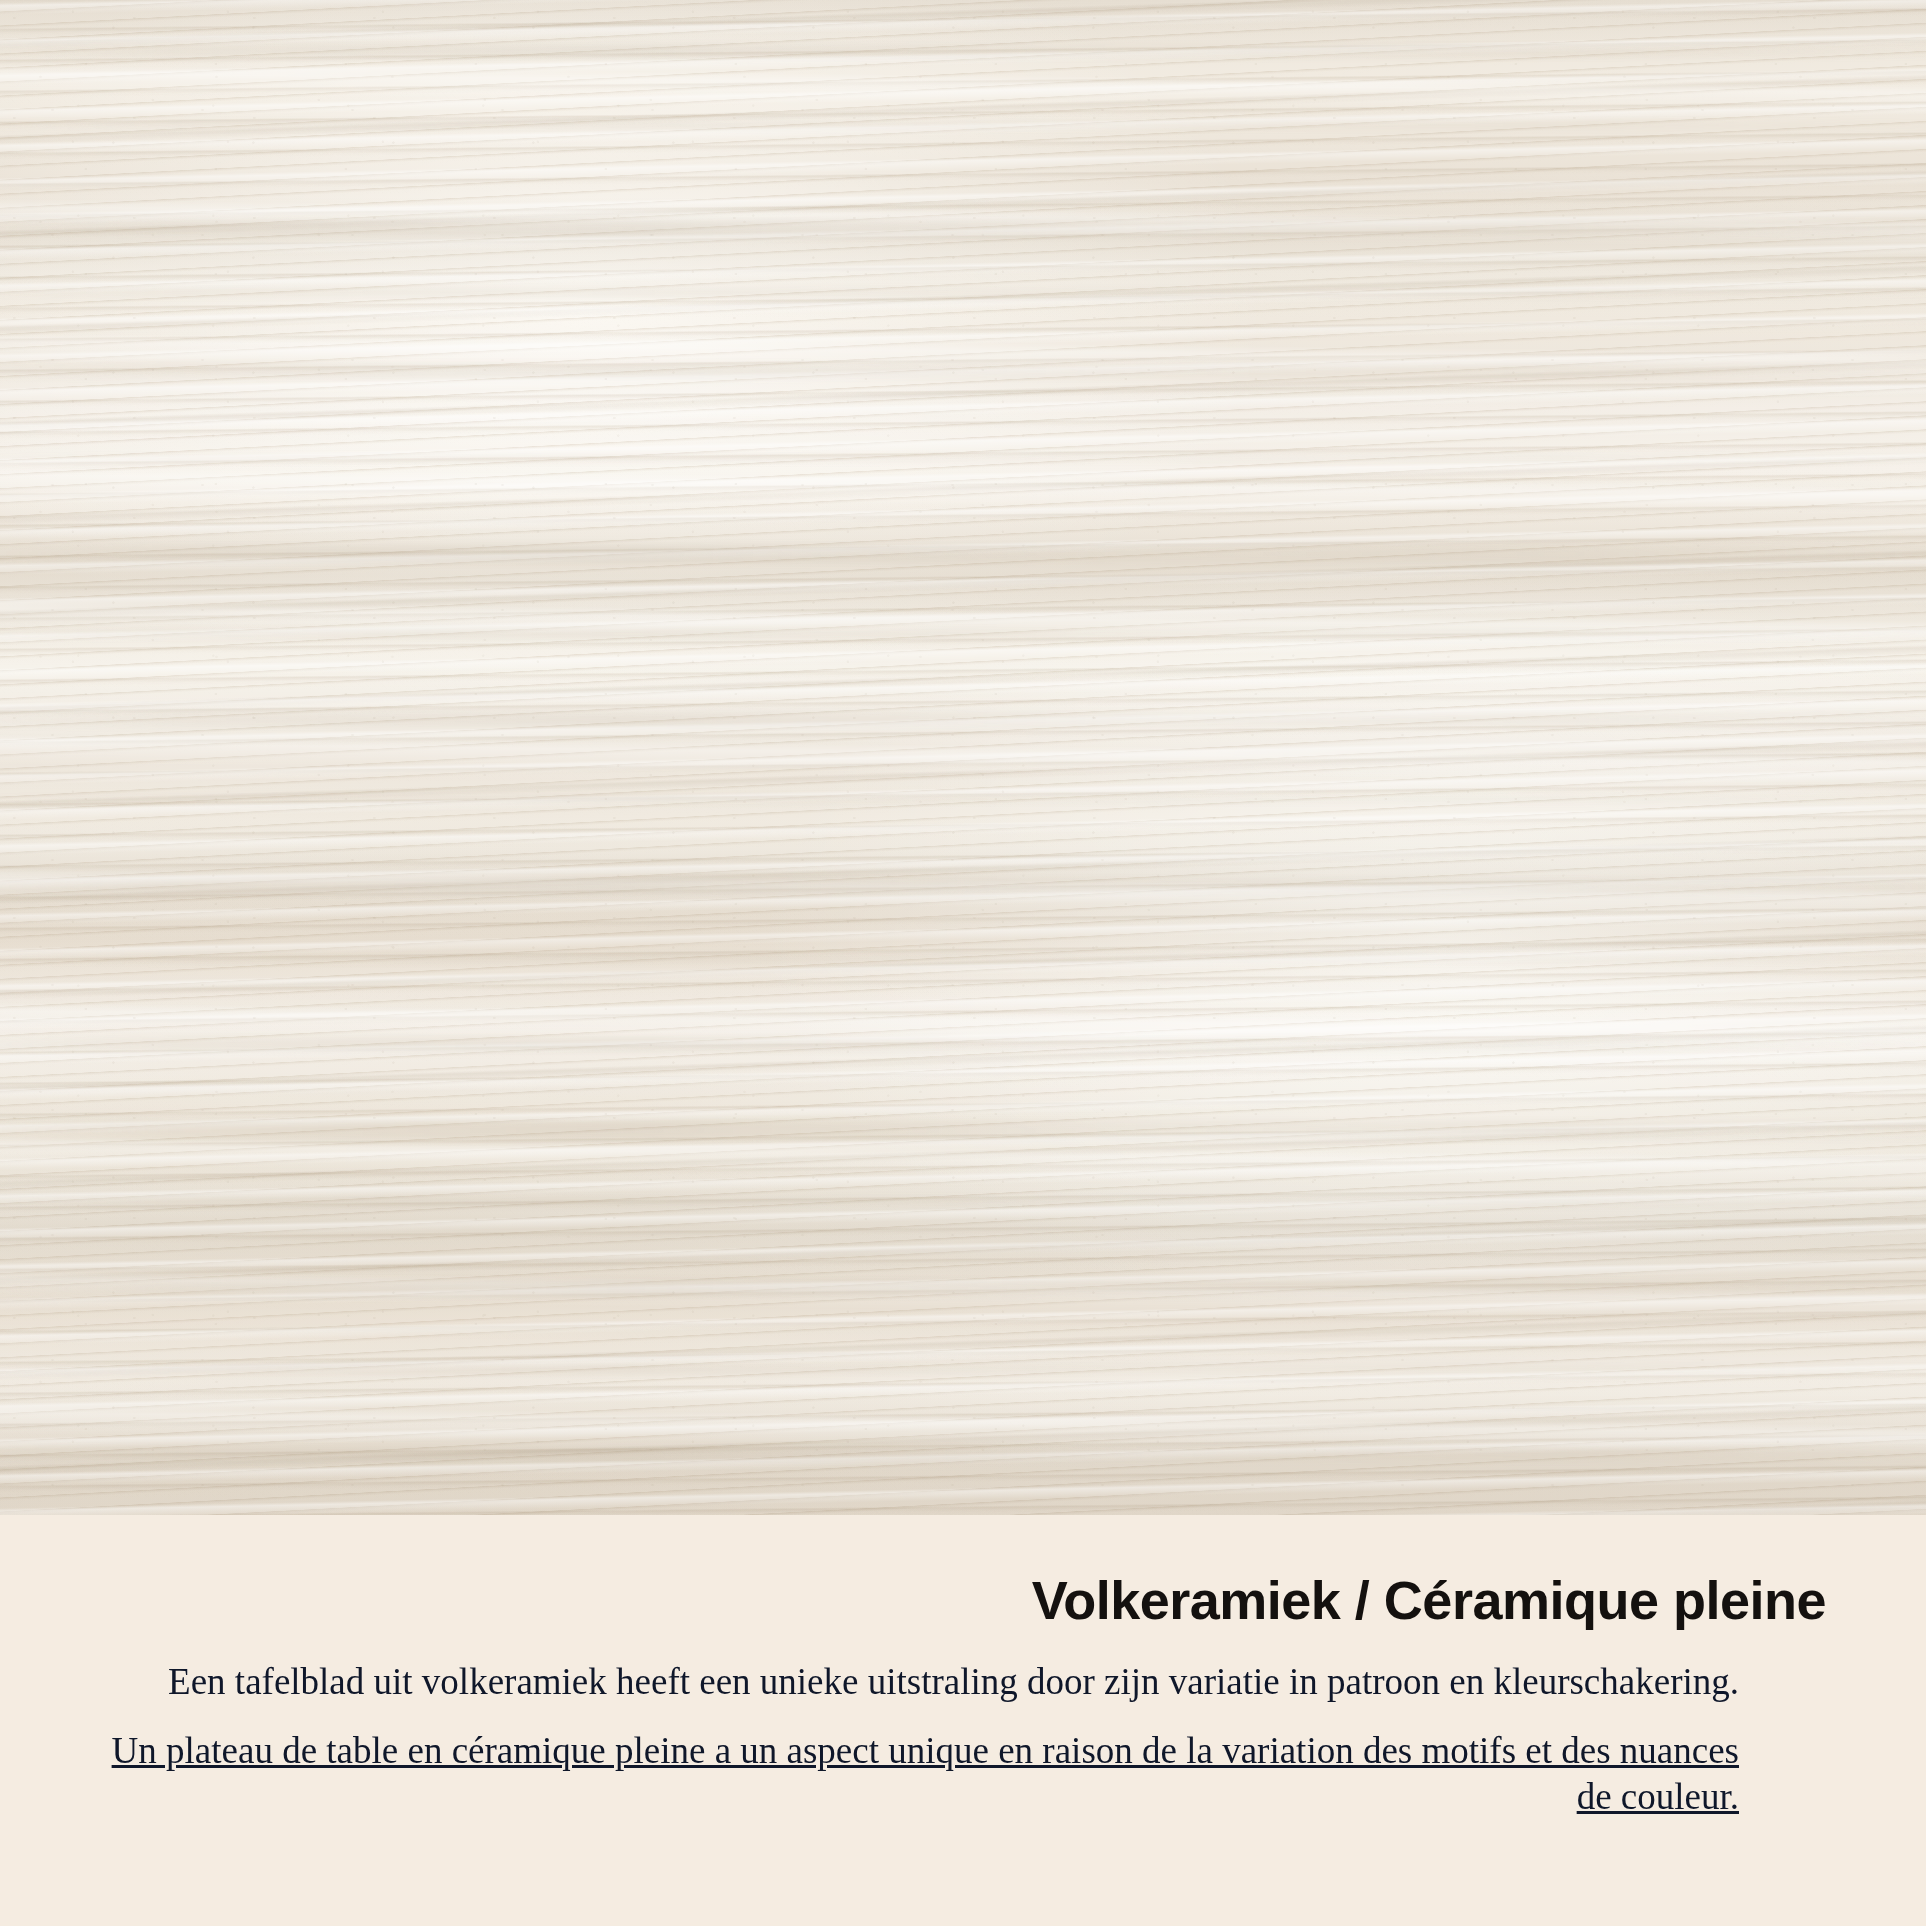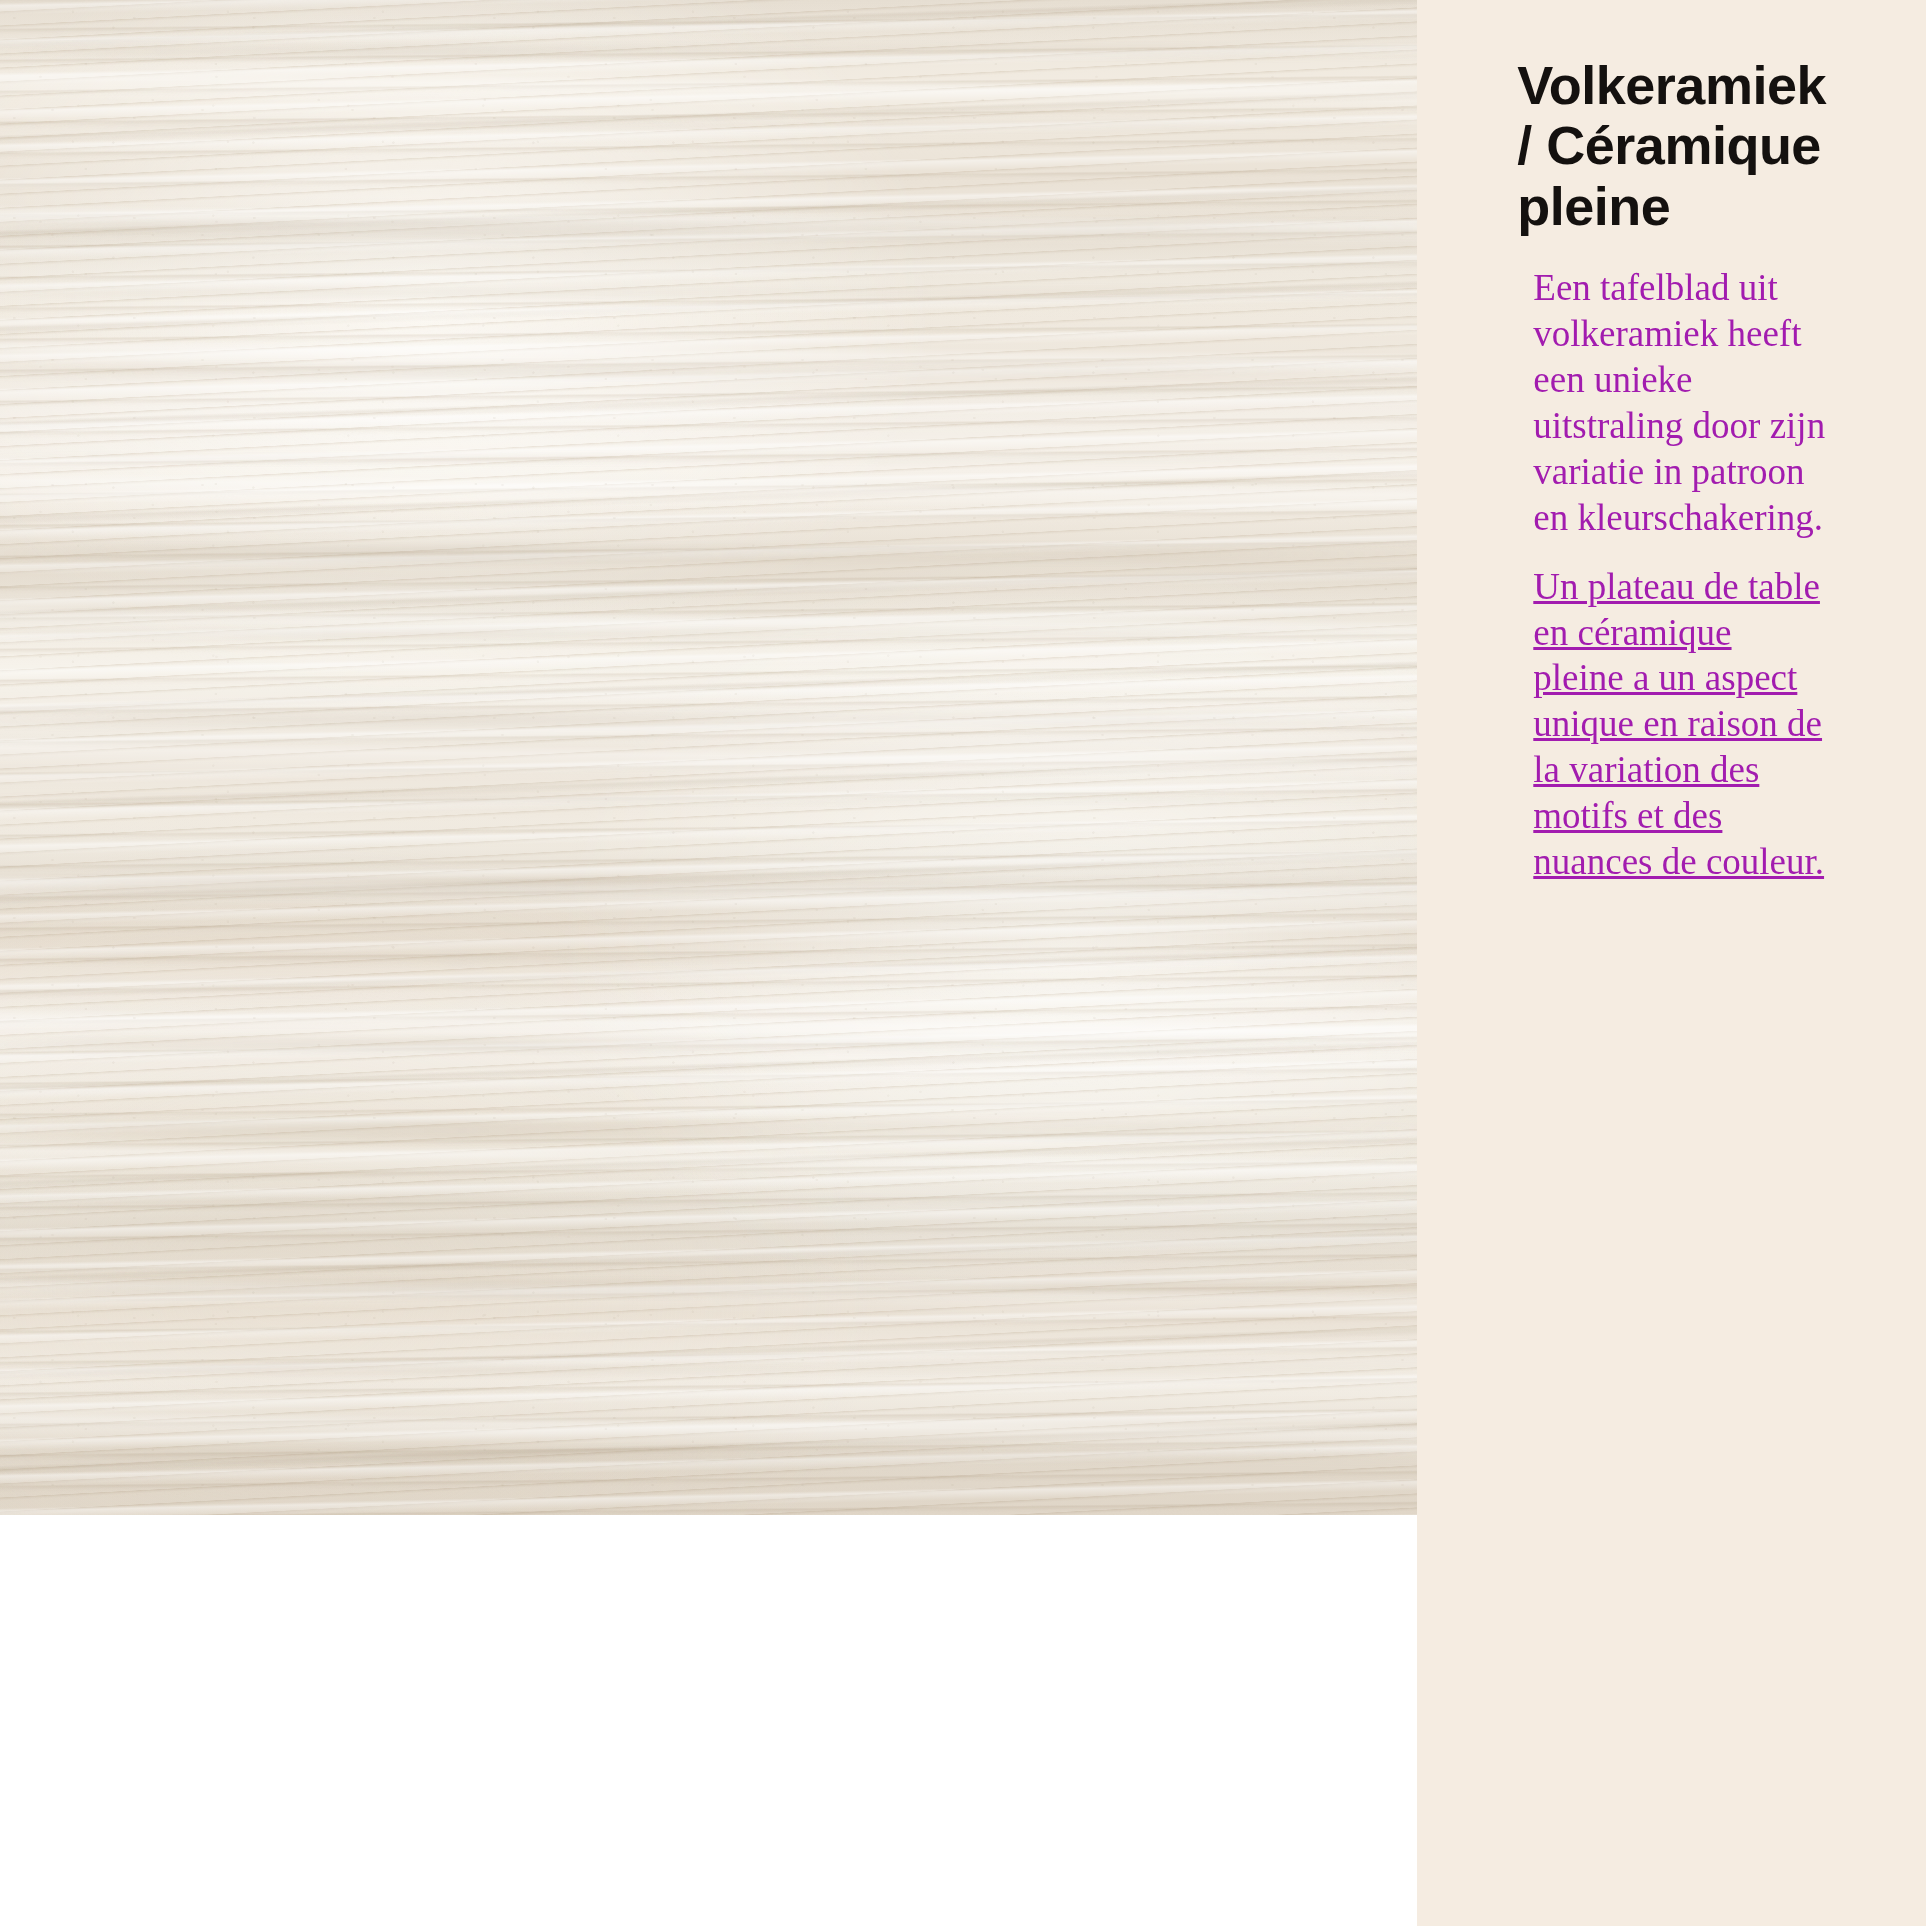--- a/index.html
+++ b/index.html
@@ -13,20 +13,22 @@
     font-family: "Liberation Sans", sans-serif;
     overflow: hidden;
   }
 
   .card {
     position: relative;
     width: 1926px;
     height: 1926px;
     background: #ffffff;
     display: flex;
+    flex-direction: column;
+    text-align: right;
   }
 
   
   .material-photo {
     position: relative;
     width: 100%;
     height: 1515px;
     overflow: hidden;
     background: #efe9df;
   }
@@ -188,22 +190,22 @@
     color: #14110f;
     letter-spacing: -0.5px;
     margin: 0 0 29px 0;
     font-family: "Liberation Sans", sans-serif;
   }
 
   .caption-paragraph {
     font-family: "Liberation Serif", serif;
     font-size: 37px;
     line-height: 1.24;
-    color: #a21caf;
-    margin: 0 0 23px 16px;
+    color: #0f172a;
+    margin: 0 0 23px 4px;
     max-width: 1635px;
   }
   .caption-paragraph:last-child { margin-bottom: 0; text-decoration: underline; }
 </style>
 </head>
 <body>
 
 <div class="card">
 
   <div class="material-photo">

